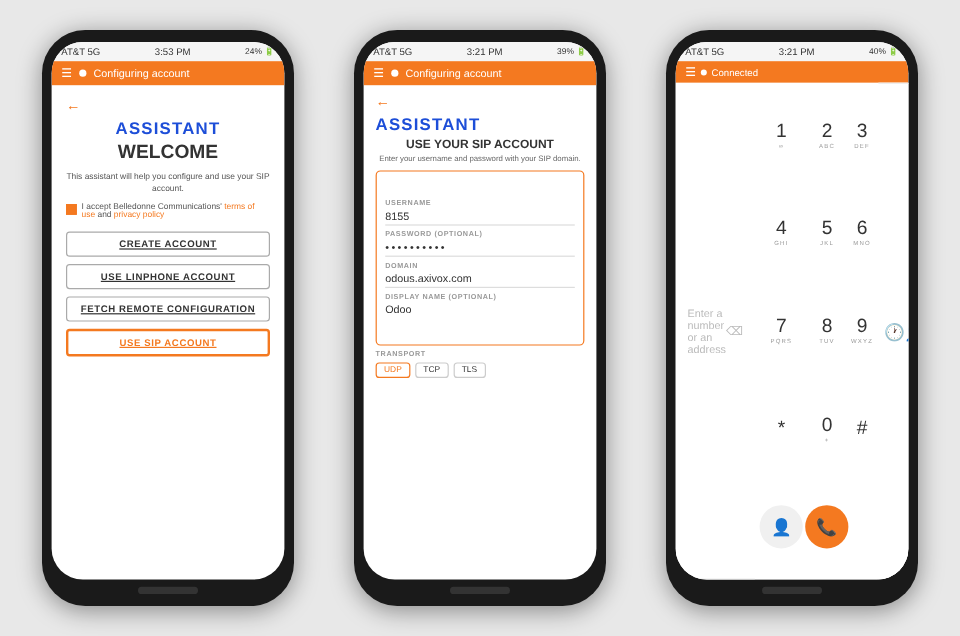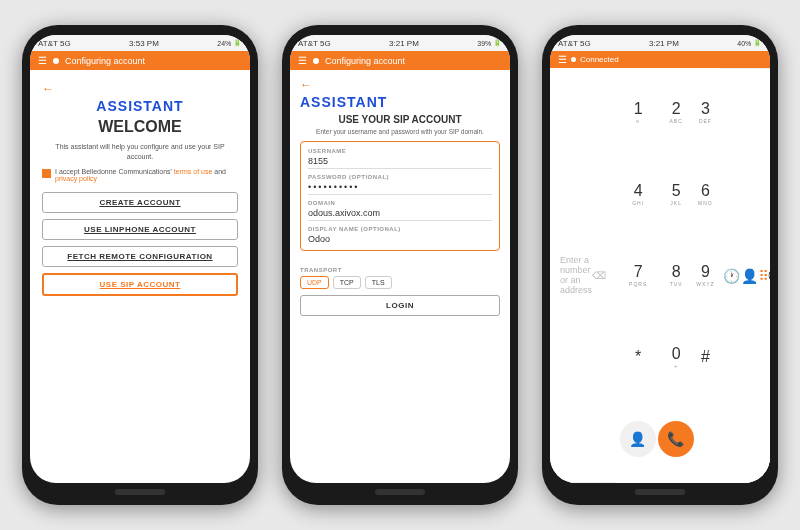--- a/index.html
+++ b/index.html
@@ -11,21 +11,21 @@
       display: flex;
       align-items: center;
       justify-content: space-around;
       padding: 15px 10px;
     }
 
     
     .phone {
       background: #1a1a1a;
       border-radius: 36px;
-      width: 236px;
+      width: 210px;
       height: 480px;
       padding: 10px 8px;
       display: flex;
       flex-direction: column;
       box-shadow: 0 4px 20px rgba(0,0,0,0.4);
       position: relative;
     }
     .phone-screen {
       background: #fff;
       border-radius: 26px;
@@ -155,22 +155,22 @@
     }
     .sip-desc {
       font-size: 6.5px;
       color: #666;
       text-align: center;
       margin-bottom: 6px;
     }
     .form-box {
       border: 1.5px solid #f47920;
       border-radius: 4px;
-      padding: 6px 7px;
-      margin-bottom: 16px;
+      padding: 24px 7px;
+      margin-bottom: 5px;
     }
     .field-label {
       font-size: 6px;
       color: #999;
       font-weight: bold;
       letter-spacing: 0.5px;
       margin-bottom: 2px;
     }
     .field-value {
       font-size: 9px;
@@ -372,21 +372,20 @@
         <div class="field-label">DISPLAY NAME (OPTIONAL)</div>
         <div class="field-value" style="margin-bottom:0; border-bottom:none;">Odoo</div>
       </div>
 
       <div class="transport-label">TRANSPORT</div>
       <div class="transport-row">
         <div class="transport-btn active">UDP</div>
         <div class="transport-btn">TCP</div>
         <div class="transport-btn">TLS</div>
       </div>
-      <div class="login-btn">LOGIN</div>
     </div>
   </div>
   <div class="phone-home-btn"></div>
 </div>
 
 <div class="phone">
   <div class="phone-screen">
 
     <div class="status-bar">
       <span>AT&amp;T 5G</span>

